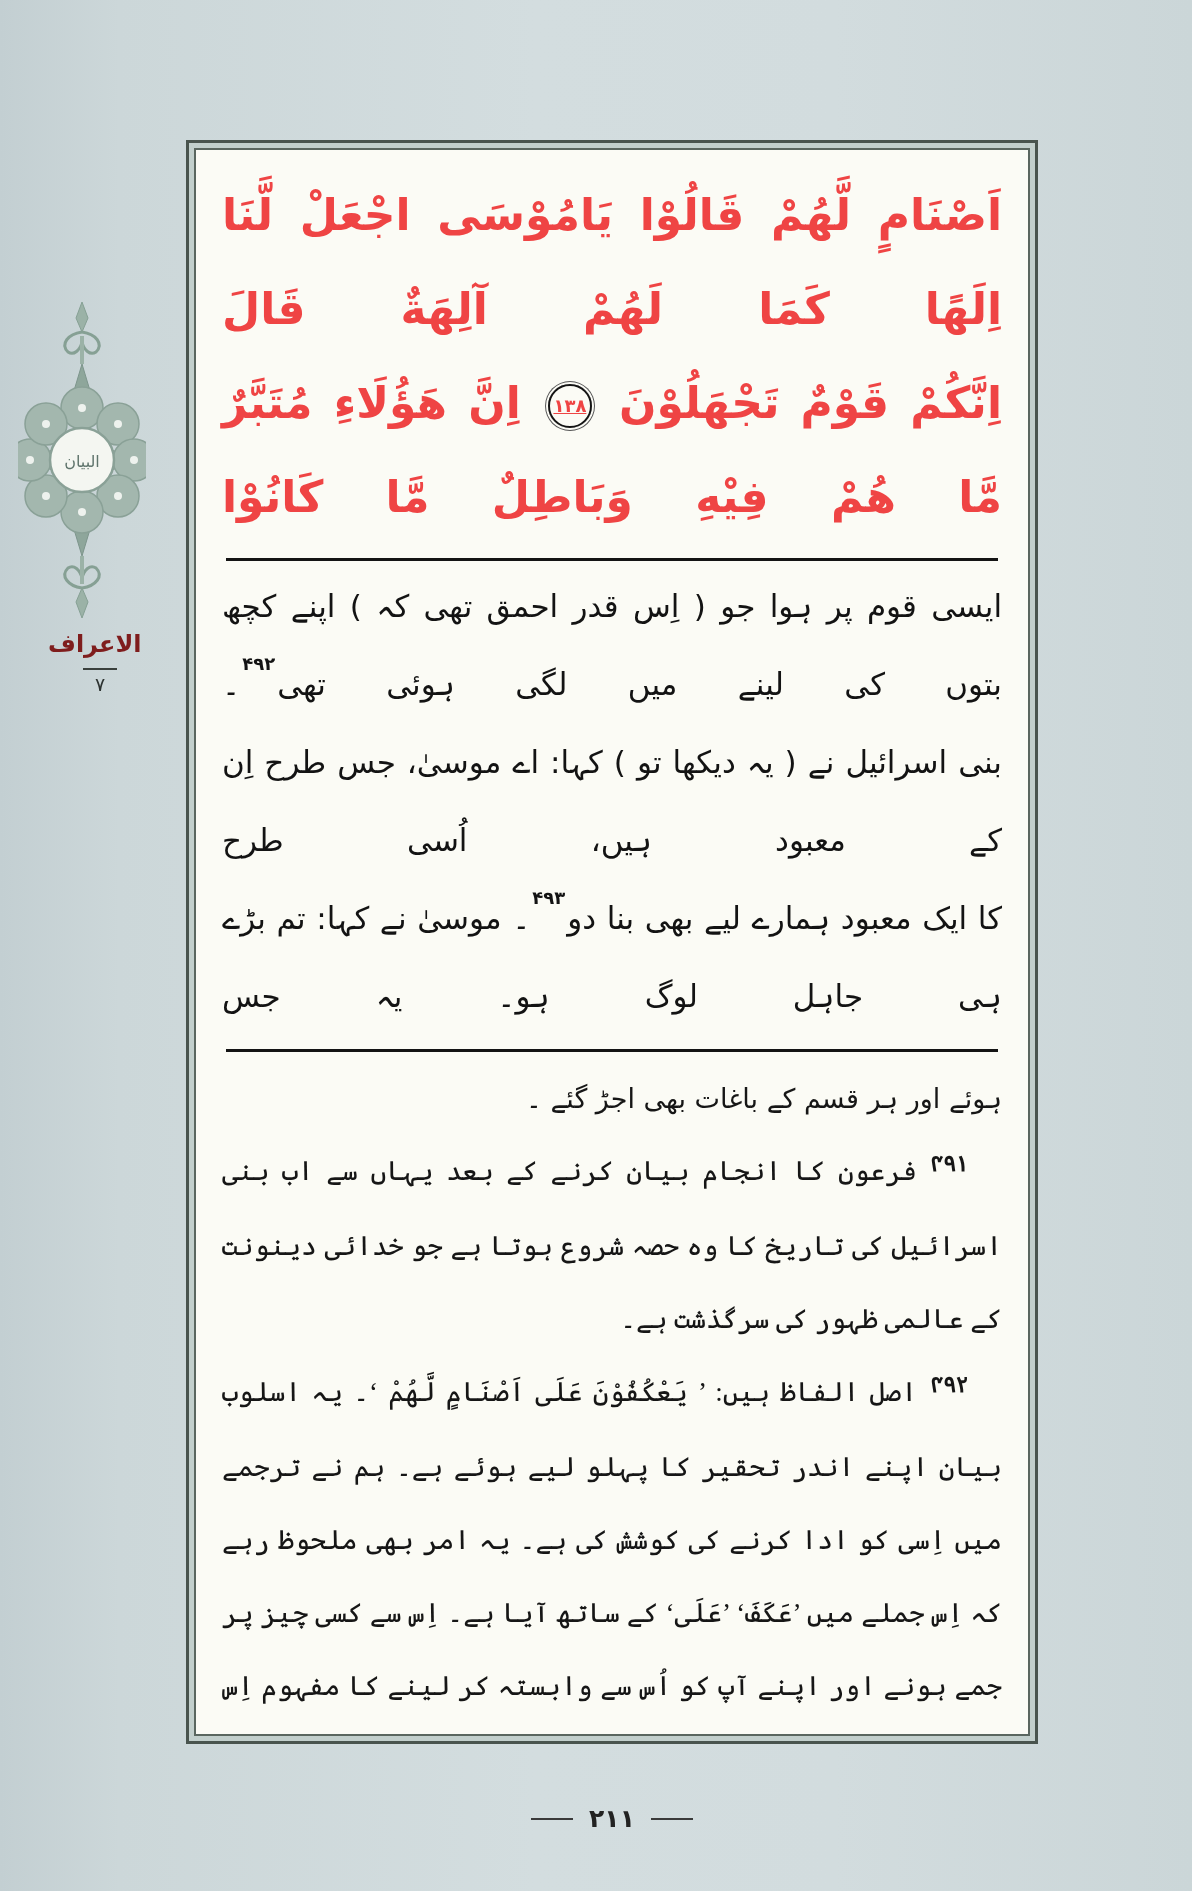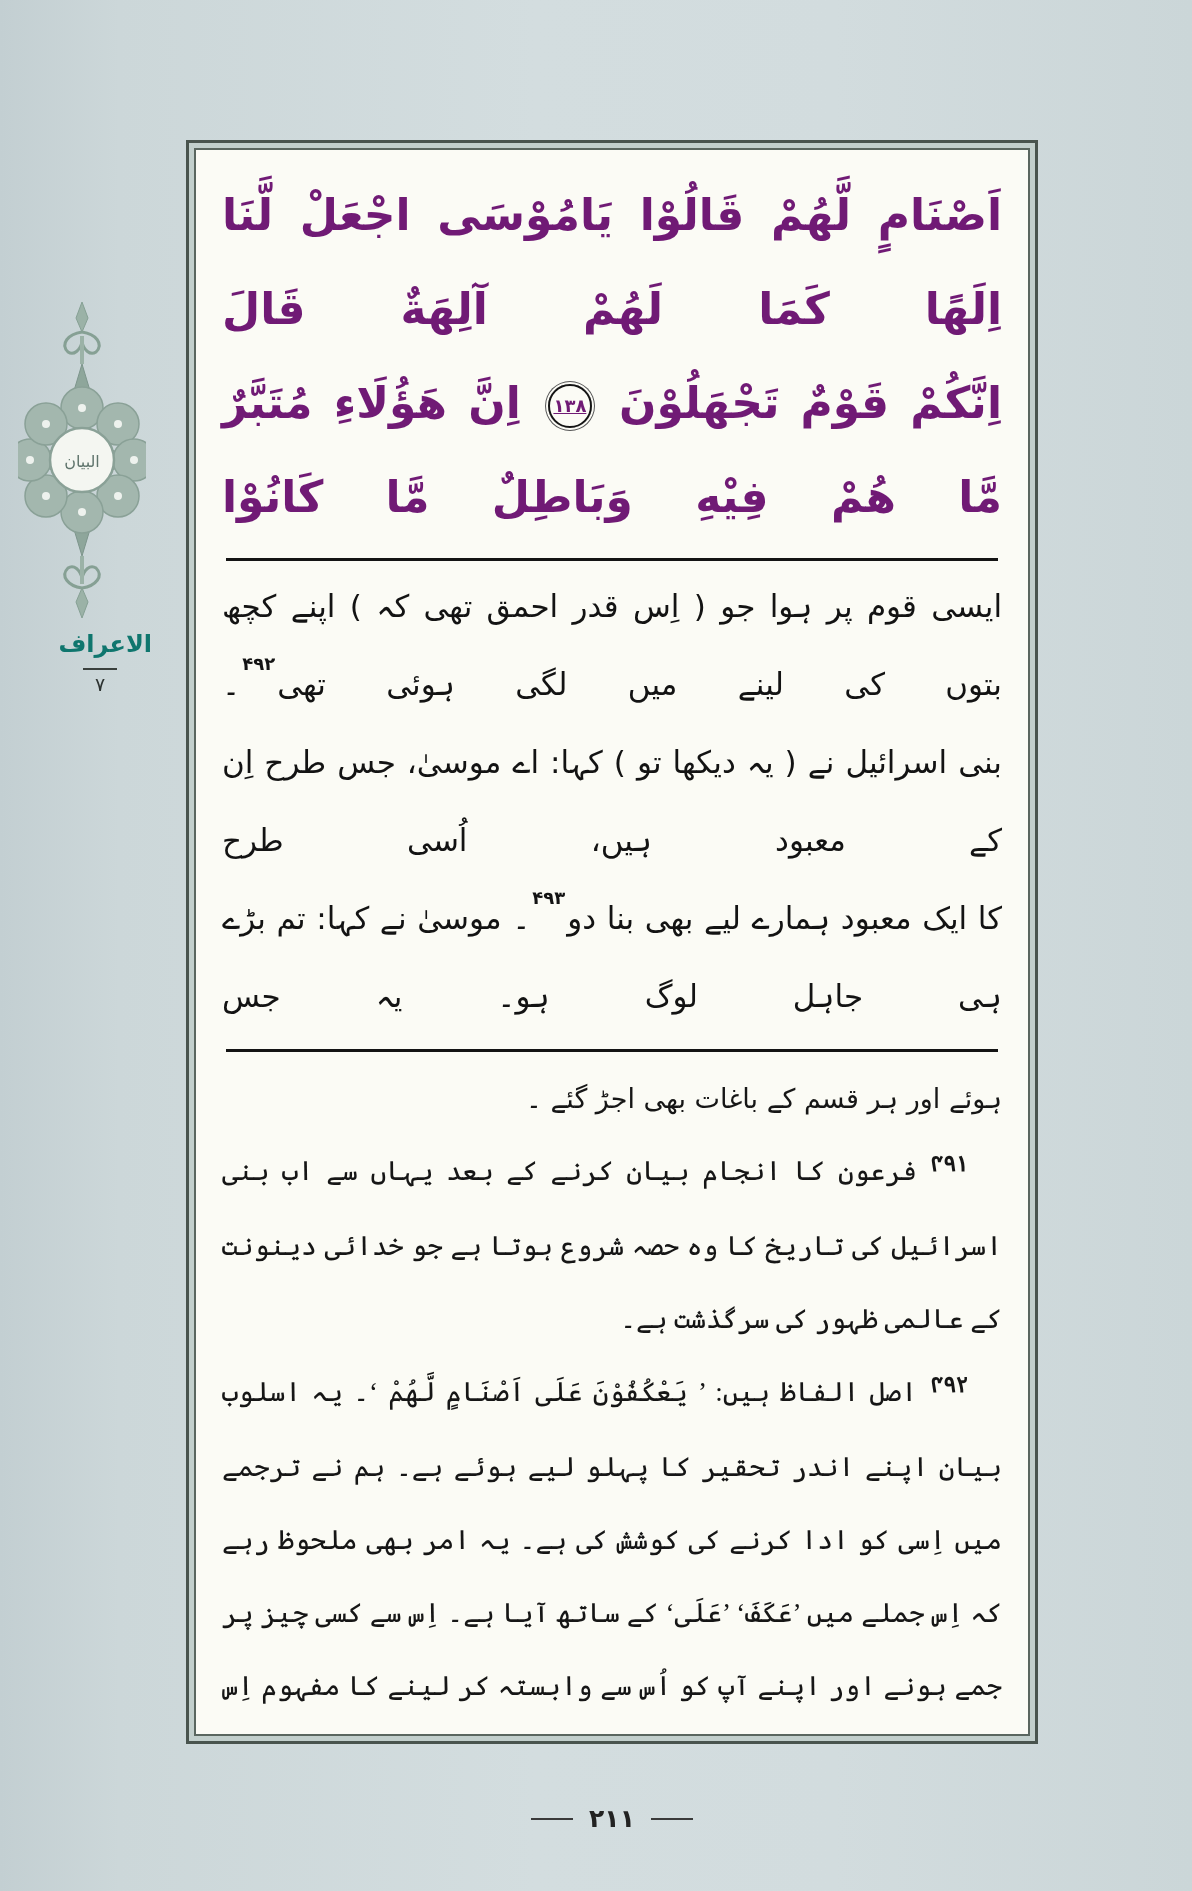--- a/index.html
+++ b/index.html
@@ -4,37 +4,37 @@
 <style>
   html,body{margin:0;padding:0;}
   body{
     width:1192px;height:1891px;position:relative;overflow:hidden;
     background:linear-gradient(90deg,#c3cfd2 0%,#ccd7d9 10%,#d3dddf 45%,#d2dcde 70%,#cbd6d8 100%);
     font-family:"DejaVu Sans",sans-serif;color:#151515;
   }
   
   .sidebar{position:absolute;left:0;top:0;width:156px;height:100%;}
   .ornament{position:absolute;left:18px;top:292px;width:128px;height:336px;}
-  .surah-name{position:absolute;left:48px;top:630px;width:104px;text-align:right;
-    font-size:24px;font-weight:600;color:#0f766e;}
+  .surah-name{position:absolute;left:48px;top:630px;width:104px;text-align:left;
+    font-size:24px;font-weight:600;color:#7f1d1d;}
   .surah-num{position:absolute;left:48px;top:668px;width:104px;text-align:center;}
   .surah-num span{display:inline-block;border-top:2px solid #3a403d;padding:3px 12px 0;
     font-size:19px;color:#2c3230;}
   
   .page-frame{
     position:absolute;left:186px;top:140px;width:852px;height:1604px;box-sizing:border-box;
     border:3px solid #49544e;background:#c2cfcc;padding:5px;
   }
   .frame-inner{
     box-sizing:border-box;height:100%;border:2px solid #5a665f;background:#fbfbf5;
     padding:18px 26px 0 26px;overflow:hidden;
   }
   
   .quran-block{font-weight:bold;font-size:44px;line-height:94px;
-    text-align:justify;color:#701a75;}
+    text-align:justify;color:#ef4444;}
   .q-line{text-align:justify;text-align-last:justify;white-space:normal;}
   .verse-badge{
     display:inline-flex;align-items:center;justify-content:center;
     width:40px;height:40px;border:2.5px solid #141414;border-radius:50%;
     font-size:18px;font-weight:bold;vertical-align:middle;line-height:1;
     box-shadow:0 0 0 2px #fbfbf5,0 0 0 3px #555;margin:0 6px;text-decoration:underline;
   }
   .divider{height:3px;background:#141414;margin:14px 4px 6px 4px;}
   .divider.second{margin:14px 4px 10px 4px;}
   

